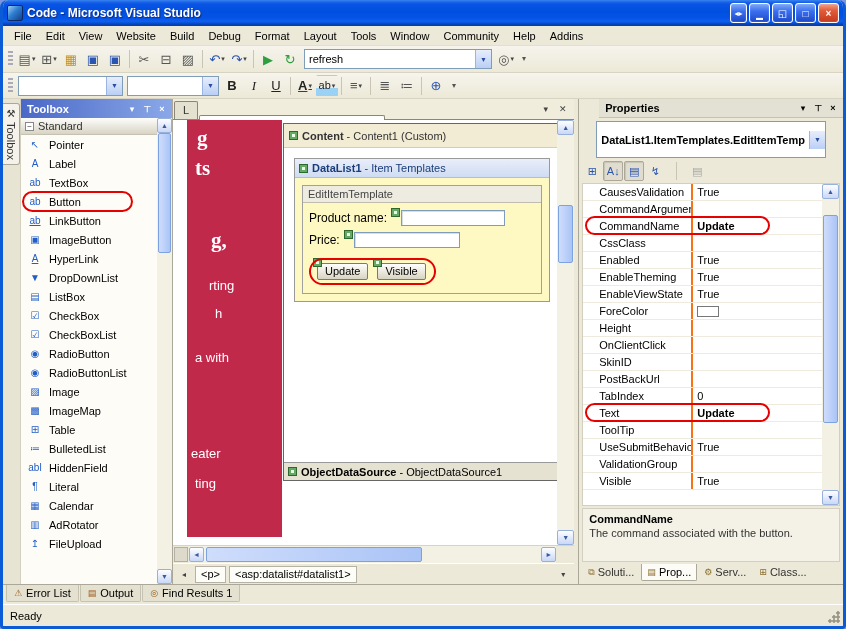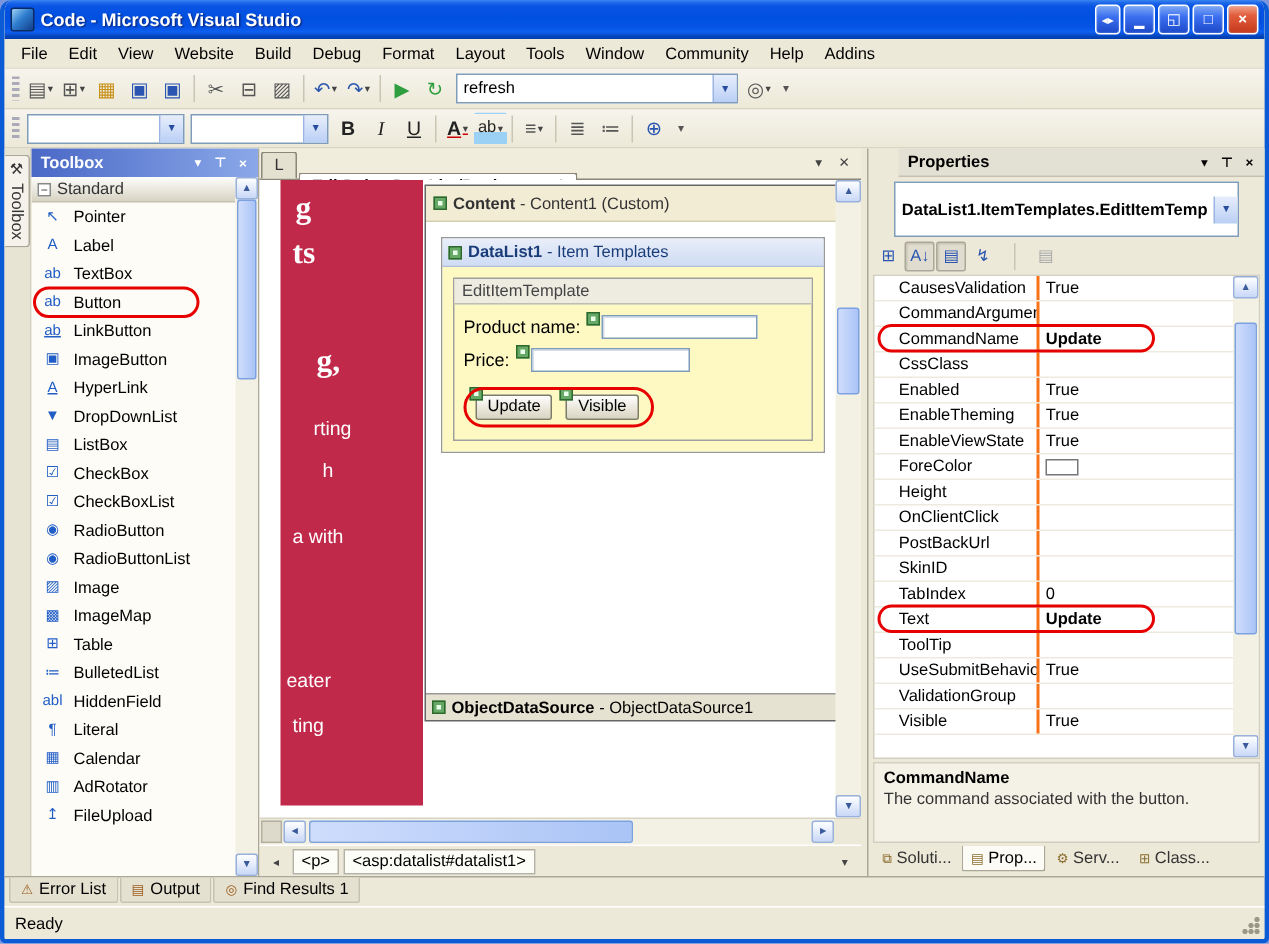--- a/index.html
+++ b/index.html
@@ -860,32 +860,32 @@
               </div>
               <div class="prop-val">
 
                 <span></span>
               </div>
             </div>
 
             <div class="prop-row">
               <div class="prop-name">
                 
+                <span>SkinID</span>
+              </div>
+              <div class="prop-val">
+
+                <span></span>
+              </div>
+            </div>
+
+            <div class="prop-row">
+              <div class="prop-name">
+                
                 <span>PostBackUrl</span>
-              </div>
-              <div class="prop-val">
-
-                <span></span>
-              </div>
-            </div>
-
-            <div class="prop-row">
-              <div class="prop-name">
-                
-                <span>SkinID</span>
               </div>
               <div class="prop-val">
 
                 <span></span>
               </div>
             </div>
 
             <div class="prop-row">
               <div class="prop-name">
                 

